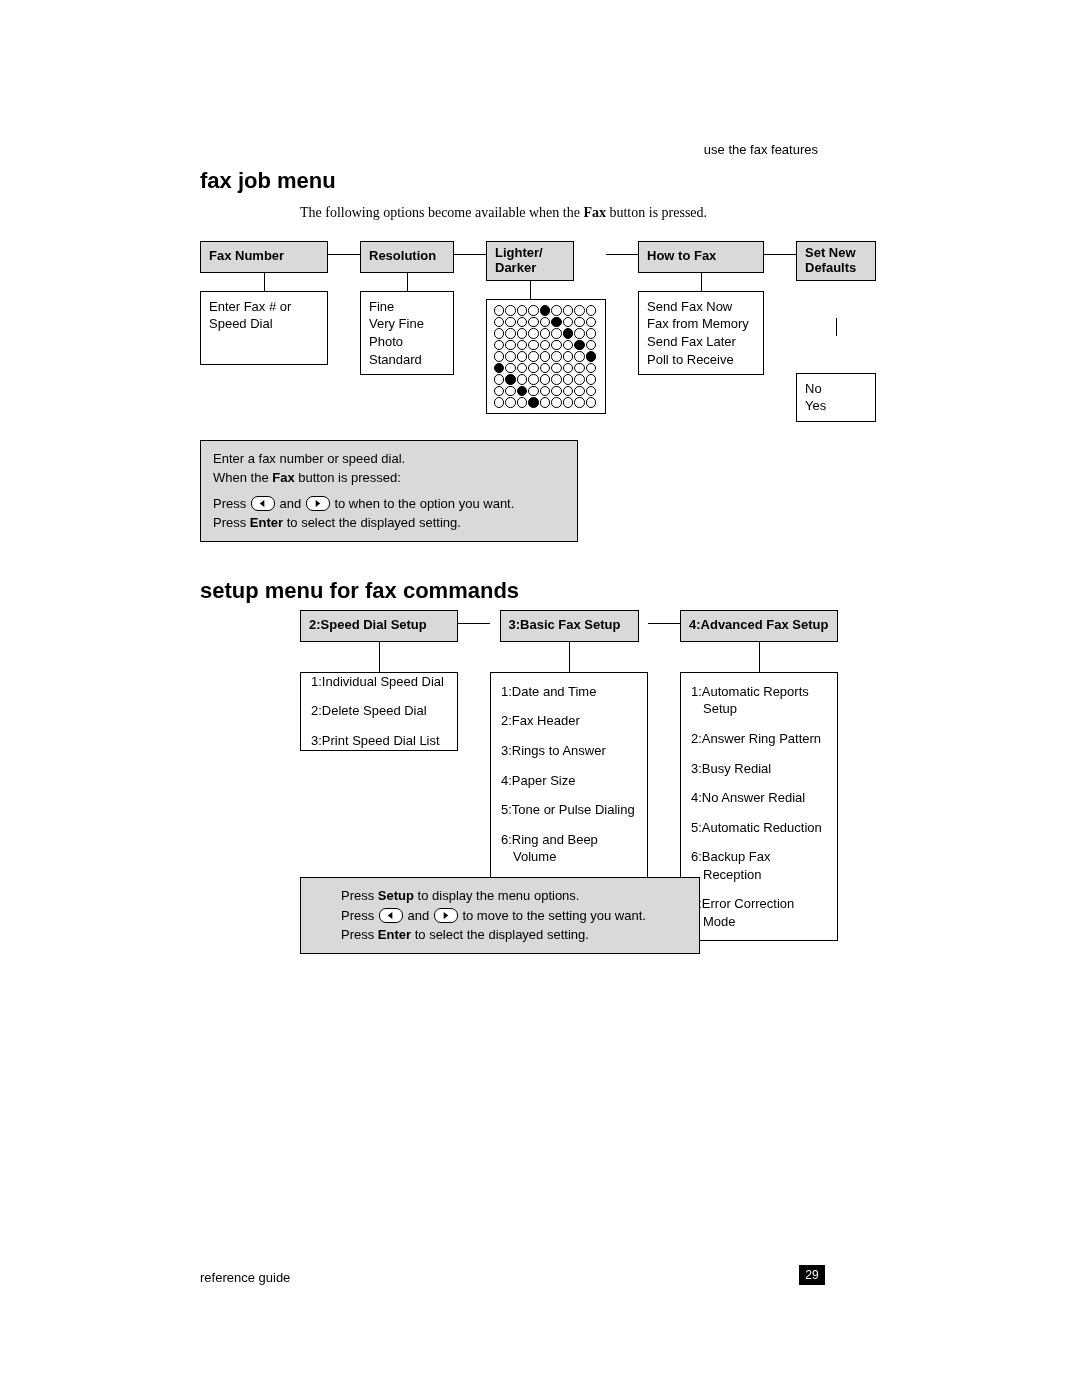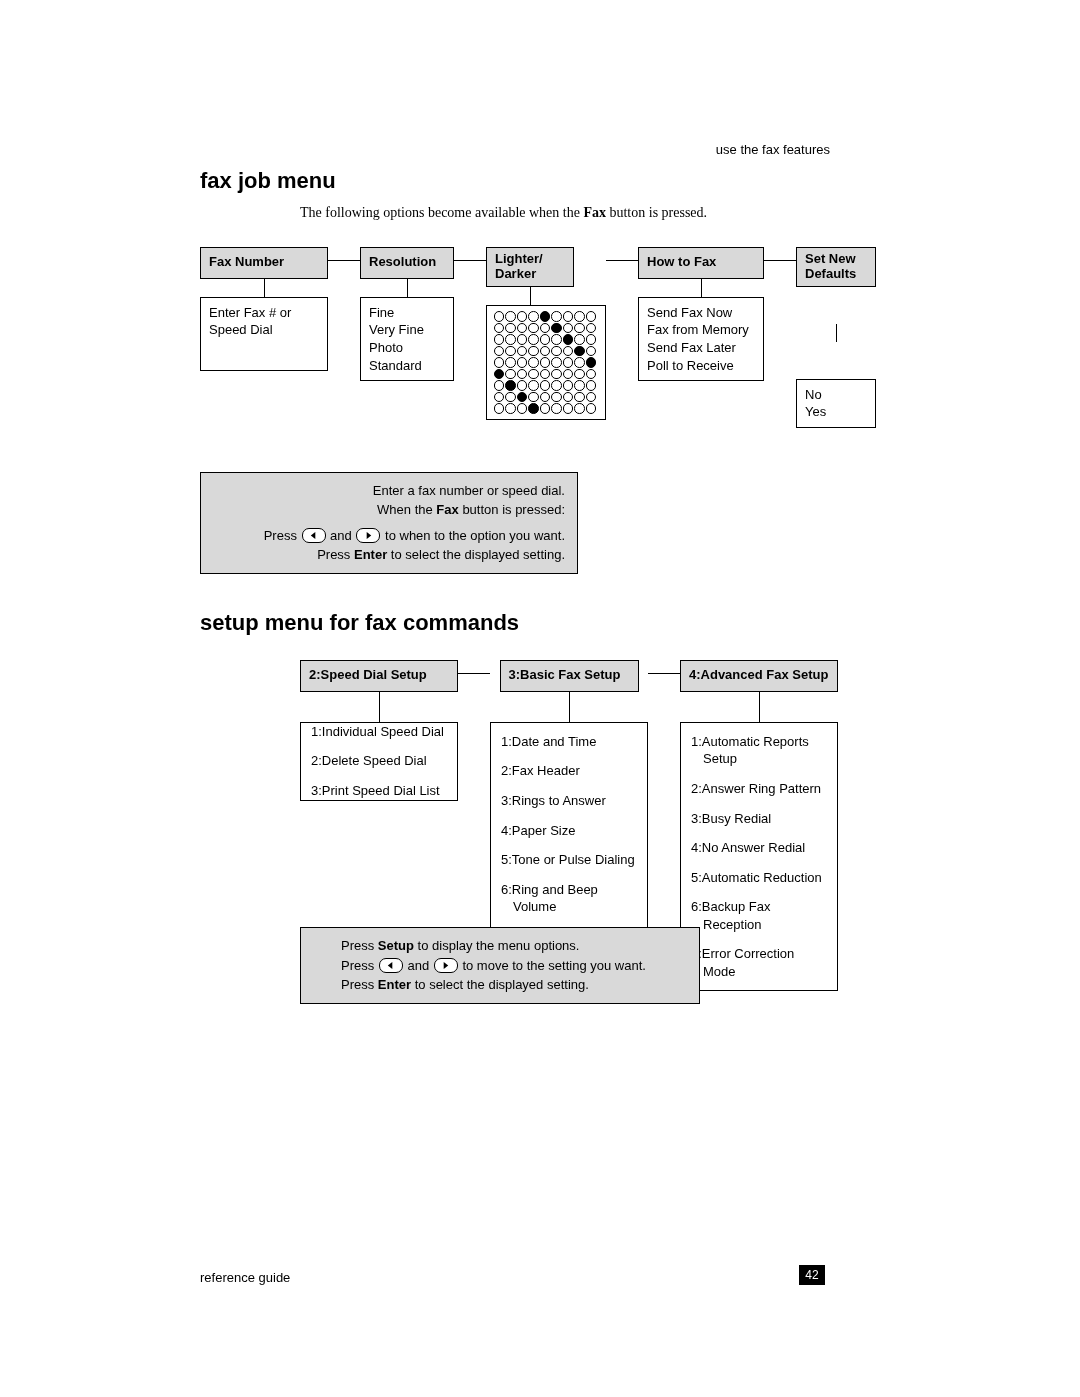--- a/index.html
+++ b/index.html
@@ -14,21 +14,21 @@
     width: 1080px;
     height: 1397px;
     background: #fff;
     position: relative;
     box-sizing: border-box;
     padding: 140px 195px 100px 200px;
   }
   .running-header {
     position: absolute;
     top: 142px;
-    right: 250px;
+    right: 262px;
     font-size: 13px;
   }
   h2.section {
     font-weight: bold;
     font-size: 22px;
     margin: 28px 0 6px 0;
   }
   .intro {
     margin: 10px 0 18px 100px;
     font-size: 14px;
@@ -36,21 +36,20 @@
     font-family: Liberation Serif, serif;
   }
   
   .diag {
     position: relative;
     margin-left: 0;
   }
   .row {
     display: flex;
     align-items: flex-start;
-    margin-top: 24px;
   }
   .col {
     display: flex;
     flex-direction: column;
     align-items: center;
   }
   .head-box {
     background: #d9d9d9;
     border: 1px solid #000;
     padding: 4px 8px;
@@ -456,21 +455,21 @@
       </div>
       <div class="hbar" style="width:32px; margin-top:13px;"></div>
 
       <div class="col" style="width:80px;gap:37px;">
         <div class="head-box" style="width:80px;">Set New<br>Defaults</div>
         <div class="vconn"></div>
         <div class="body-box" style="width:80px;">No<br>Yes</div>
       </div>
     </div>
 
-    <div class="instr-box" style="width:352px; margin-top:44px;text-align:right;">
+    <div class="instr-box" style="width:352px; margin-top:18px;">
       <div>Enter a fax number or speed dial.</div>
       <div>
         <span>When the </span><b>Fax</b><span> button is pressed:</span>
       </div>
       <div style="height:6px;"></div>
       <div>
         <span>Press </span><span class="arrow-btn">
             <svg viewBox="0 0 10 10">
               <path d="M7 1 L2 5 L7 9 Z" fill="#000"></path>
             </svg>
@@ -548,15 +547,15 @@
           </span><span> to move to the setting you want.</span>
       </div>
       <div>
         <span>Press </span><b>Enter</b><span> to select the displayed setting.</span>
       </div>
     </div>
   </div>
 
   <div class="footer">
     <span>reference guide</span>
-    <span class="page-num">42</span>
+    <span class="page-num">29</span>
   </div>
 </div>
 
 </body></html>

